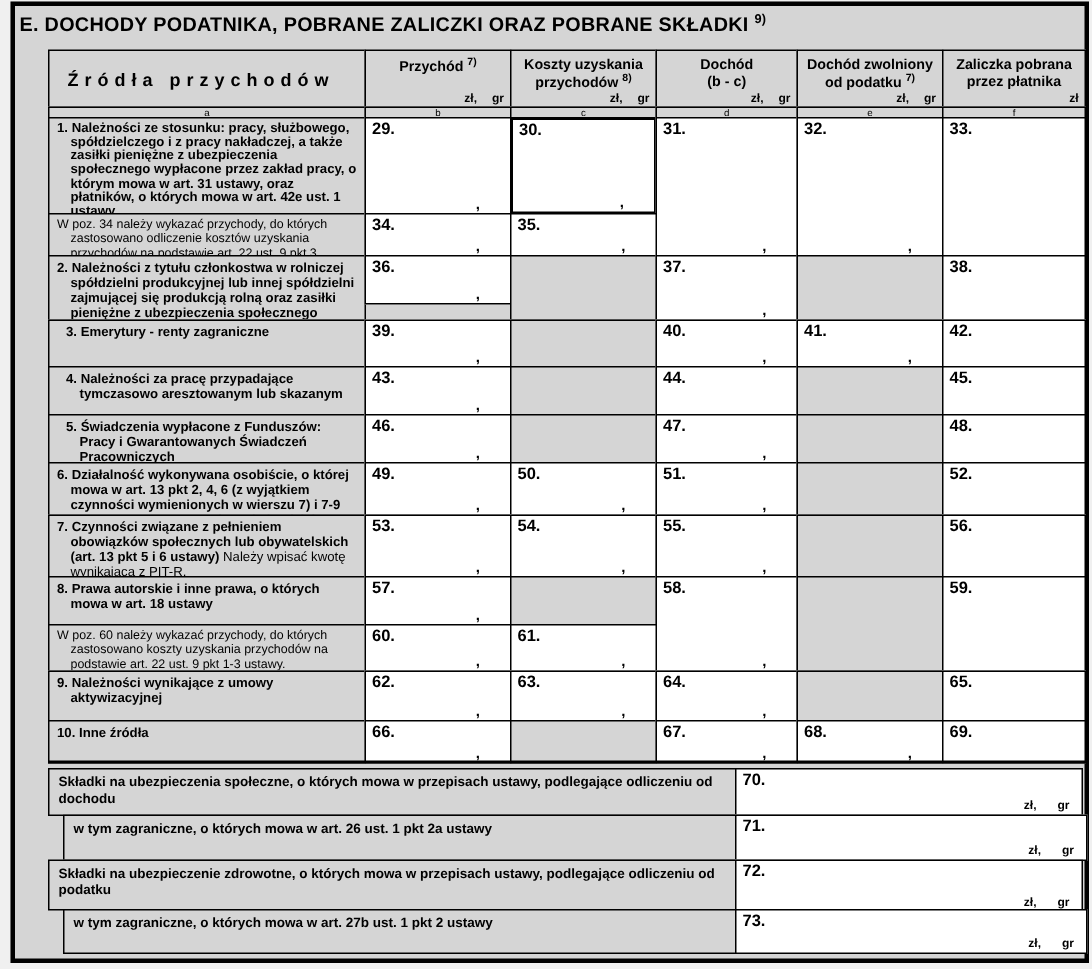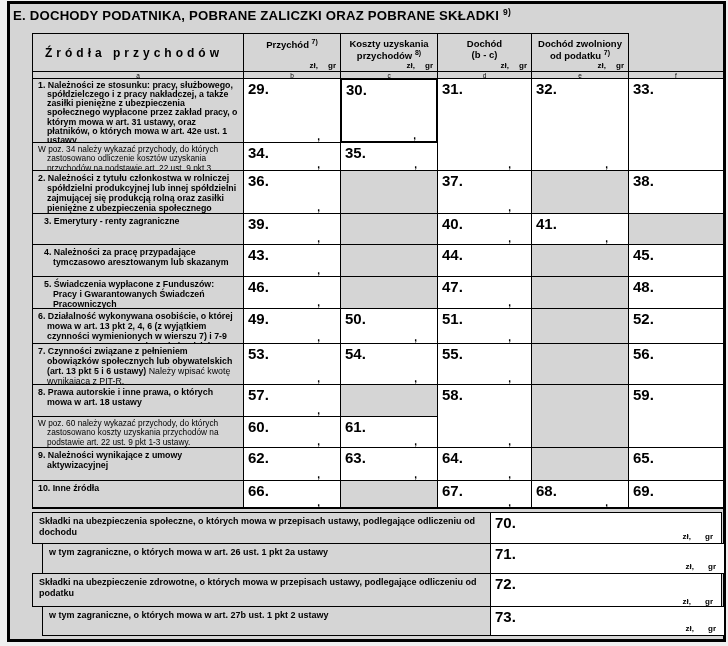--- a/index.html
+++ b/index.html
@@ -6,21 +6,21 @@
   #page{position:relative;width:728px;height:646px;overflow:hidden;}
   .outer{position:absolute;left:7px;top:1px;width:719px;height:641px;border:3px solid #000;background:#d5d5d5;box-sizing:border-box;}
   .cell{position:absolute;box-sizing:border-box;border:1px solid #000;background:#fff;overflow:hidden;}
   .gx{background:#d5d5d5;}
   .hd{background:#d5d5d5;}
   .lb{background:#d5d5d5;font-weight:bold;font-size:8.8px;line-height:1.15;padding:2px 3px 0 5px;}
   .lb .tx{display:block;padding-left:9px;text-indent:-9px;}
   .tight{line-height:1.04;}
   .sb{font-weight:normal;font-size:8.3px;line-height:1.12;}
   .nrm{font-weight:normal;}
-  .num{position:absolute;top:1px;left:4px;font-weight:bold;font-size:15px;}
+  .num{position:absolute;top:1px;left:4px;font-weight:bold;font-size:11px;}
   .cm{position:absolute;bottom:0;right:20px;font-weight:bold;font-size:10px;font-style:normal;}
   .hdt{text-align:center;padding-top:4px;font-weight:bold;font-size:9.5px;line-height:1.18;}
   .hdt sup{font-size:7px;}
   .blk{display:block;}
   .uz{position:absolute;right:22px;bottom:1px;font-size:8px;font-weight:bold;}
   .ug{position:absolute;right:4px;bottom:1px;font-size:8px;font-weight:bold;}
   .srch{font-weight:bold;font-size:12px;letter-spacing:4px;padding:12px 0 0 12px;white-space:nowrap;}
   .lt{background:#d5d5d5;font-size:6.5px;line-height:7px;text-align:center;}
   .title{position:absolute;left:13px;top:7px;font-weight:bold;font-size:13.2px;letter-spacing:.2px;}
   .title sup{font-size:8.5px;}
@@ -57,20 +57,27 @@
         <span class="blk">(b - c)</span>
       </div>
     <span class="uz">zł,</span>
       <span class="ug">gr</span>
   </div>
   <div class="cell hd" style="left:531px;top:33px;width:98px;height:39px">
     <div class="hdt"><span>Dochód zwolniony od podatku</span> <sup>7)</sup></div>
     <span class="uz">zł,</span>
       <span class="ug">gr</span>
   </div>
+  <div class="cell hd" style="left:628px;top:33px;width:96px;height:39px">
+    <div class="hdt">
+        <span class="blk">Zaliczka pobrana</span>
+        <span class="blk">przez płatnika</span>
+      </div>
+    <span class="ug">zł</span>
+  </div>
 
   <div class="cell lt" style="left:32px;top:71px;width:212px;height:8px">a</div>
   <div class="cell lt" style="left:243px;top:71px;width:98px;height:8px">b</div>
   <div class="cell lt" style="left:340px;top:71px;width:98px;height:8px">c</div>
   <div class="cell lt" style="left:437px;top:71px;width:95px;height:8px">d</div>
   <div class="cell lt" style="left:531px;top:71px;width:98px;height:8px">e</div>
   <div class="cell lt" style="left:628px;top:71px;width:96px;height:8px">f</div>
 
   <div class="cell lb tight" style="left:32px;top:78px;width:212px;height:65px">
       <span class="tx">1. Należności ze stosunku: pracy, służbowego, spółdzielczego i z pracy nakładczej, a także zasiłki pieniężne z ubezpieczenia społecznego wypłacone przez zakład pracy, o którym mowa w art. 31 ustawy, oraz płatników, o których mowa w art. 42e ust. 1 ustawy</span>
@@ -130,21 +137,21 @@
     </div>
   <div class="cell" style="left:243px;top:142px;width:98px;height:29px">
       <b class="num">34.</b>
       <i class="cm">,</i>
     </div>
   <div class="cell" style="left:340px;top:142px;width:98px;height:29px">
       <b class="num">35.</b>
       <i class="cm">,</i>
     </div>
 
-  <div class="cell" style="left:243px;top:170px;width:98px;height:44px">
+  <div class="cell" style="left:243px;top:170px;width:98px;height:33px">
       <b class="num">36.</b>
       <i class="cm">,</i>
     </div>
   <div class="cell gx" style="left:340px;top:170px;width:98px;height:44px"></div>
   <div class="cell" style="left:437px;top:170px;width:95px;height:44px">
       <b class="num">37.</b>
       <i class="cm">,</i>
     </div>
   <div class="cell gx" style="left:531px;top:170px;width:98px;height:44px"></div>
   <div class="cell" style="left:628px;top:170px;width:96px;height:44px">
@@ -156,20 +163,23 @@
       <i class="cm">,</i>
     </div>
   <div class="cell gx" style="left:340px;top:213px;width:98px;height:32px"></div>
   <div class="cell" style="left:437px;top:213px;width:95px;height:32px">
       <b class="num">40.</b>
       <i class="cm">,</i>
     </div>
   <div class="cell" style="left:531px;top:213px;width:98px;height:32px">
       <b class="num">41.</b>
       <i class="cm">,</i>
+    </div>
+  <div class="cell" style="left:628px;top:213px;width:96px;height:32px">
+      <b class="num">42.</b>
     </div>
 
   <div class="cell" style="left:243px;top:244px;width:98px;height:33px">
       <b class="num">43.</b>
       <i class="cm">,</i>
     </div>
   <div class="cell gx" style="left:340px;top:244px;width:98px;height:33px"></div>
   <div class="cell" style="left:437px;top:244px;width:95px;height:51px">
       <b class="num">44.</b>
       <i class="cm">,</i>

